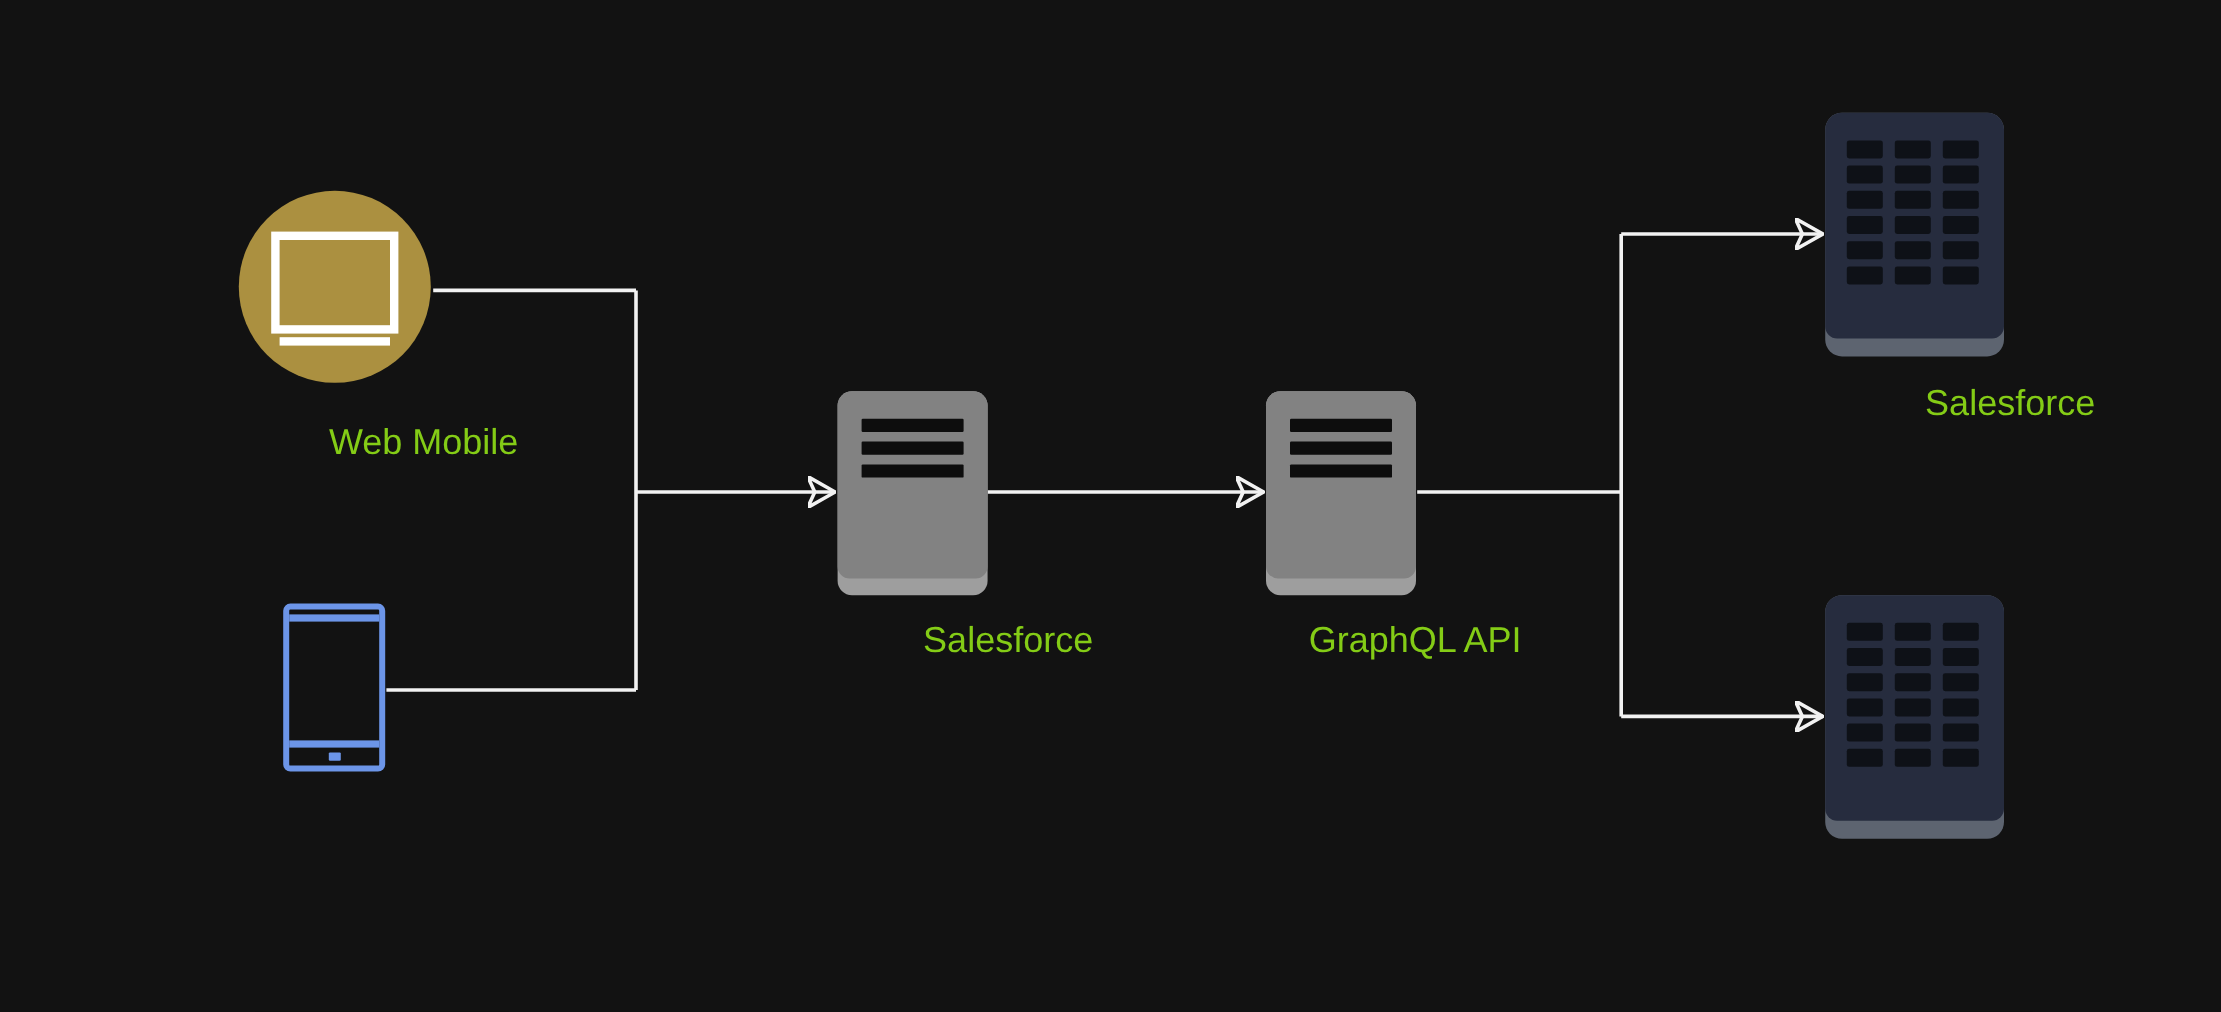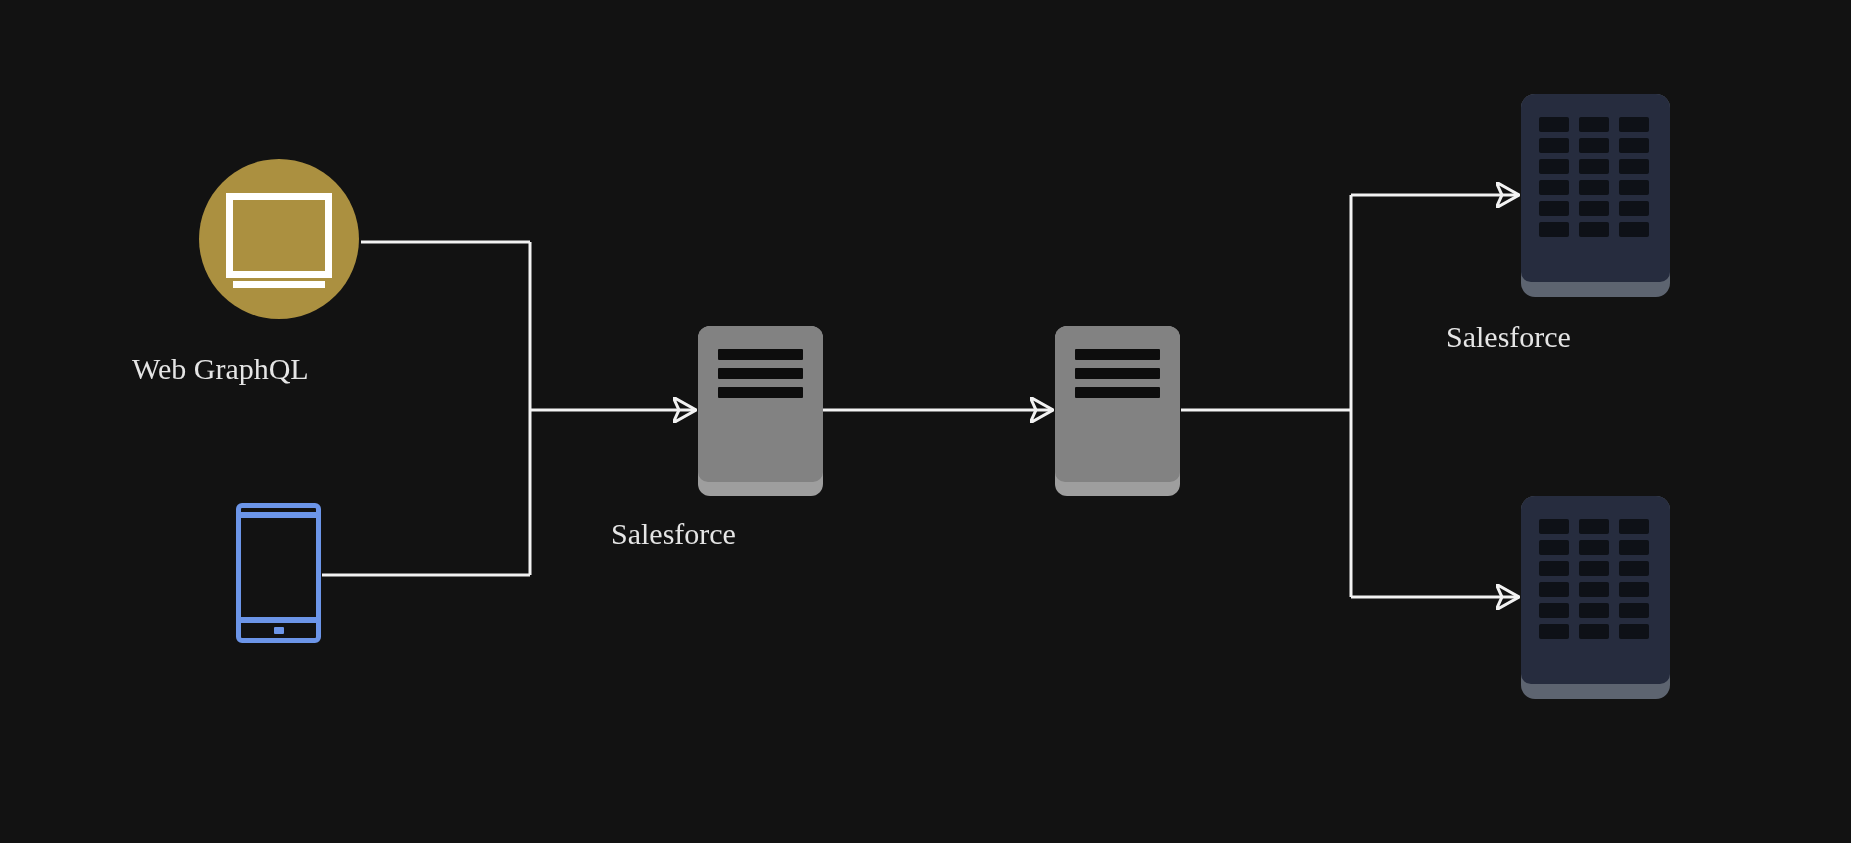--- a/index.html
+++ b/index.html
@@ -9,26 +9,25 @@
     background:#121212;
     font-family:"Liberation Sans", sans-serif;
     overflow:hidden;
   }
   .edges{position:absolute;left:0;top:0;width:1851px;height:843px;}
   .edges path{stroke:#f2f2f2;stroke-width:3;fill:none;}
 
   .node-label{
     position:absolute;
     width:300px;
-    text-align:left;
-    color:#e5e5e5;
+    text-align:right;
+    color:#84cc16;
     font-size:30px;
     line-height:34px;
     white-space:nowrap;
-    font-family:Liberation Serif, serif;
   }
 
   
   .wb-circle{position:absolute;left:199px;top:159px;width:160px;height:160px;border-radius:50%;background:#ab9040;}
   .wb-screen{position:absolute;left:27px;top:34px;width:106px;height:85px;border:7px solid #ffffff;box-sizing:border-box;}
   .wb-base{position:absolute;left:34px;top:122px;width:92px;height:7px;background:#ffffff;}
 
   
   .phone{position:absolute;left:236px;top:503px;width:85px;height:140px;border:5px solid #6c95e8;border-radius:6px;box-sizing:border-box;}
   .phone-topbar{position:absolute;left:0;right:0;top:4px;height:6px;background:#6c95e8;}
@@ -66,21 +65,21 @@
     <path d="M1181,410 L1351,410"></path>
     <path d="M1351,195 L1351,597"></path>
     <path d="M1351,195 L1519,195" marker-end="url(#arrow)"></path>
     <path d="M1351,597 L1519,597" marker-end="url(#arrow)"></path>
   </svg>
 
   <div class="wb-circle">
     <div class="wb-screen"></div>
     <div class="wb-base"></div>
   </div>
-  <div class="node-label" style="left:132px;top:352px;">Web GraphQL</div>
+  <div class="node-label" style="left:132px;top:352px;">Web Mobile</div>
 
   <div class="phone">
     <div class="phone-topbar"></div>
     <div class="phone-bottombar"></div>
     <div class="phone-home"></div>
   </div>
 
   <div class="server" style="left:698px;top:326px;">
     <div class="server-body"></div>
     <div class="server-bars">
@@ -92,20 +91,21 @@
   <div class="node-label" style="left:611px;top:517px;">Salesforce</div>
 
   <div class="server" style="left:1055px;top:326px;">
     <div class="server-body"></div>
     <div class="server-bars">
         <i></i>
         <i></i>
         <i></i>
       </div>
   </div>
+  <div class="node-label" style="left:968px;top:517px;">GraphQL API</div>
 
   <div class="rack" style="left:1521px;top:94px;">
     <div class="rack-body"></div>
     <div class="rack-slots">
       <i></i>
         <i></i>
         <i></i>
         <i></i>
         <i></i>
         <i></i>

